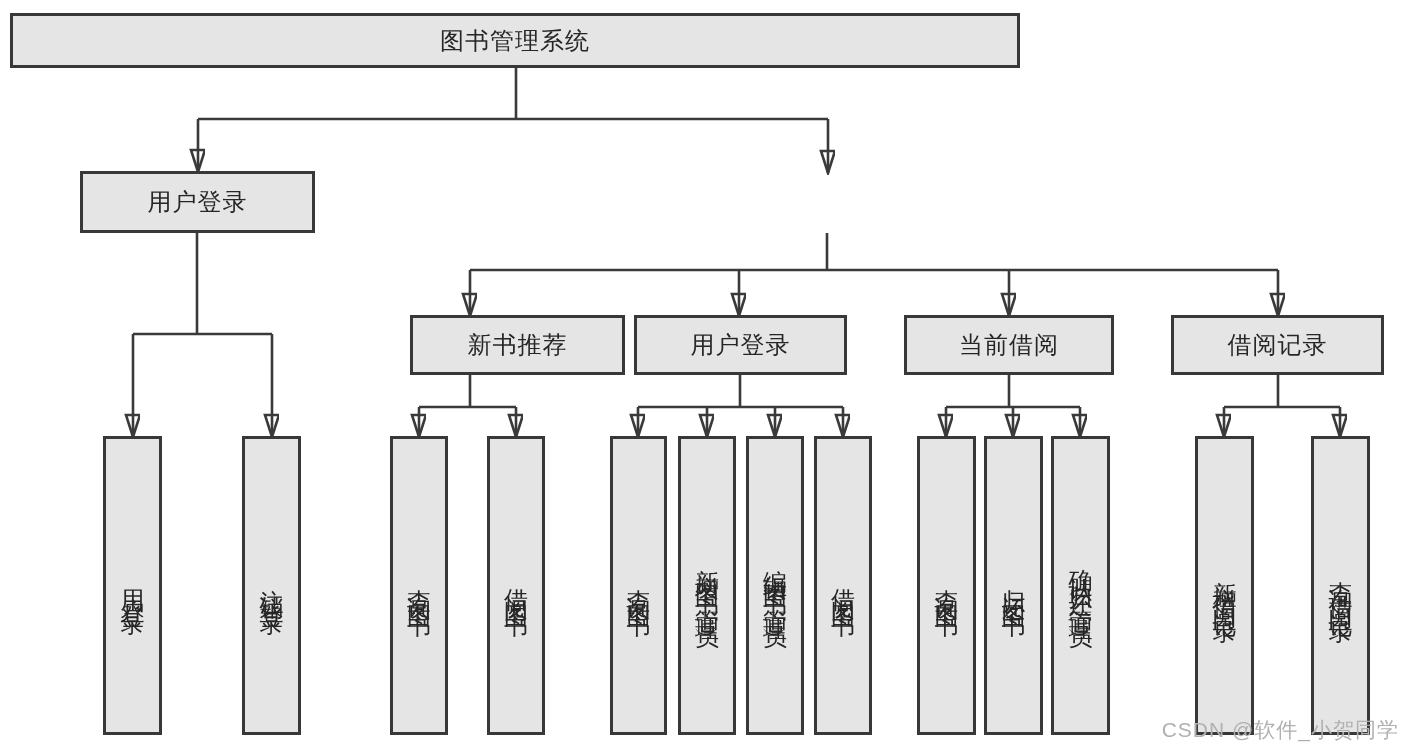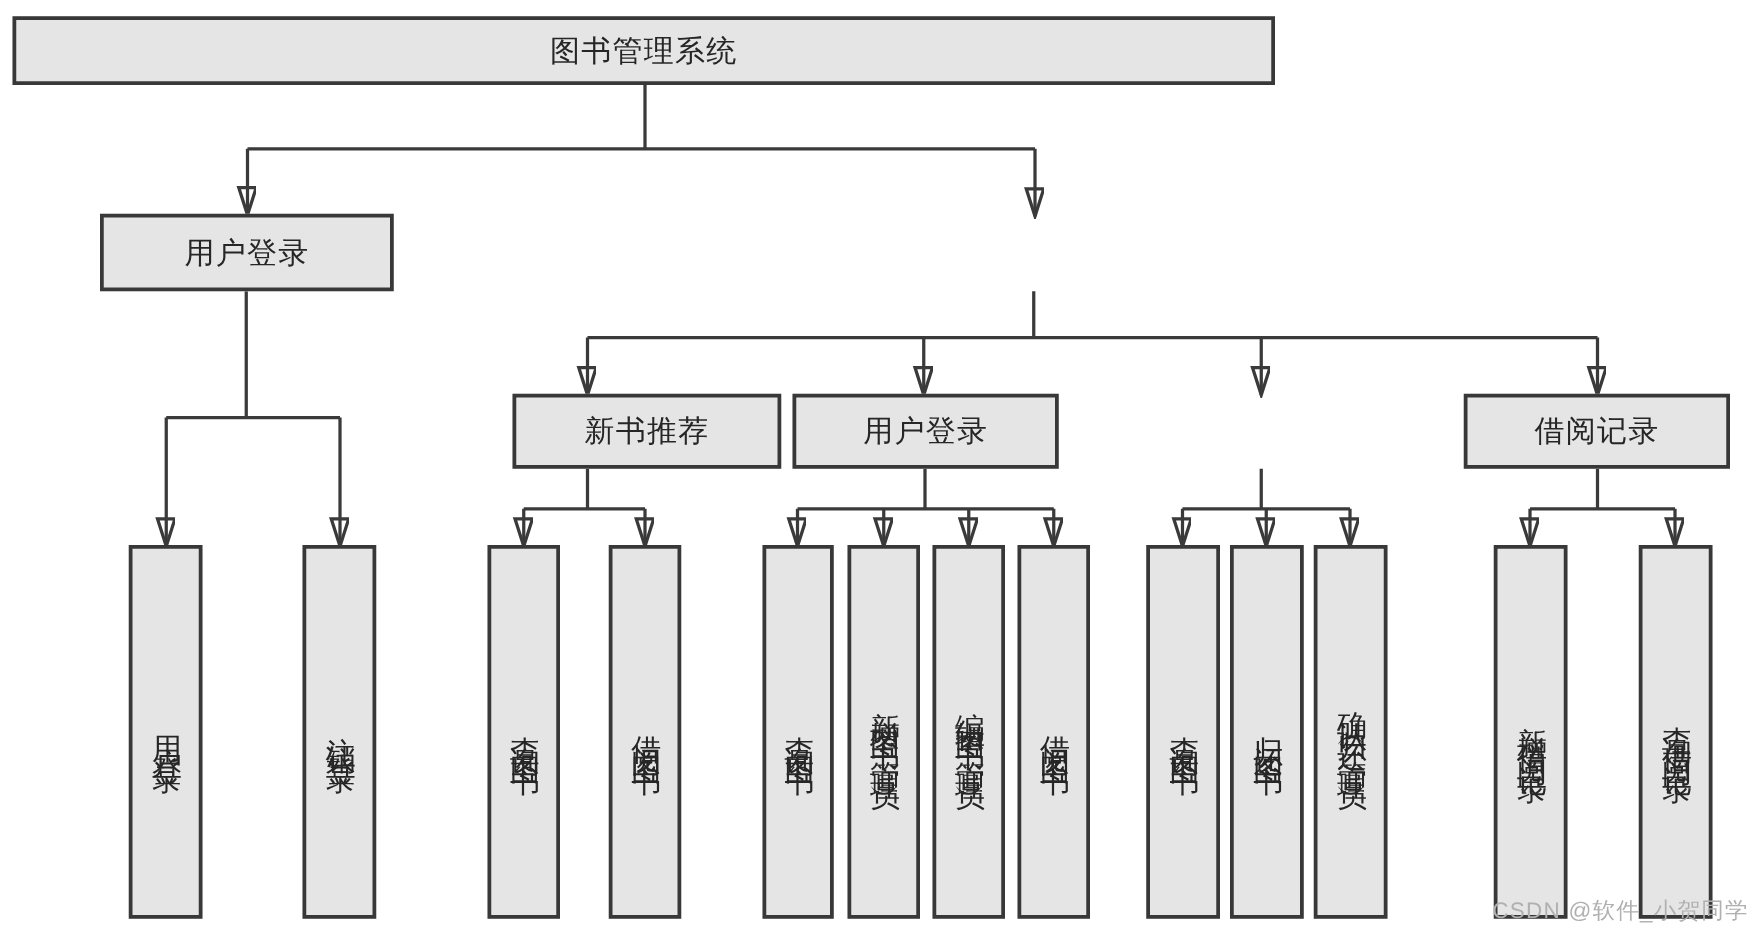--- a/index.html
+++ b/index.html
@@ -26,21 +26,21 @@
     writing-mode:vertical-rl;
     text-orientation:mixed;
     font-size:24px;
     letter-spacing:8px;
     line-height:1;
     white-space:nowrap;
   }
   .watermark{
     position:absolute;
     right:6px;top:716px;
-    font-size:18px;
+    font-size:21px;
     color:#b0b0b0;
     letter-spacing:1px;
     white-space:nowrap;
   }
 </style>
 </head>
 <body>
 
 <div class="canvas">
 
@@ -98,20 +98,21 @@
       <line x1="1340" y1="407" x2="1340" y2="437" marker-end="url(#arrow)"></line>
     </g>
   </svg>
 
   <div class="node hbox root" style="left:10px;top:13px;width:1010px;height:55px;">图书管理系统</div>
 
   <div class="node hbox" style="left:80px;top:171px;width:235px;height:62px;">用户登录</div>
 
   <div class="node hbox" style="left:362px;top:315px;width:215px;height:60px;margin-left:48px;">新书推荐</div>
   <div class="node hbox" style="left:634px;top:315px;width:213px;height:60px;">用户登录</div>
+  <div class="node hbox" style="left:904px;top:315px;width:210px;height:60px;">当前借阅</div>
   <div class="node hbox" style="left:1171px;top:315px;width:213px;height:60px;">借阅记录</div>
 
   <div class="node vbox" style="left:103px;top:436px;width:59px;height:299px;">用户登录</div>
   <div class="node vbox" style="left:242px;top:436px;width:59px;height:299px;">注销登录</div>
 
   <div class="node vbox" style="left:390px;top:436px;width:58px;height:299px;">查询图书</div>
   <div class="node vbox" style="left:487px;top:436px;width:58px;height:299px;">借阅图书</div>
 
   <div class="node vbox" style="left:610px;top:436px;width:57px;height:299px;">查询图书</div>
   <div class="node vbox" style="left:678px;top:436px;width:58px;height:299px;">新增图书（管理员）</div>

